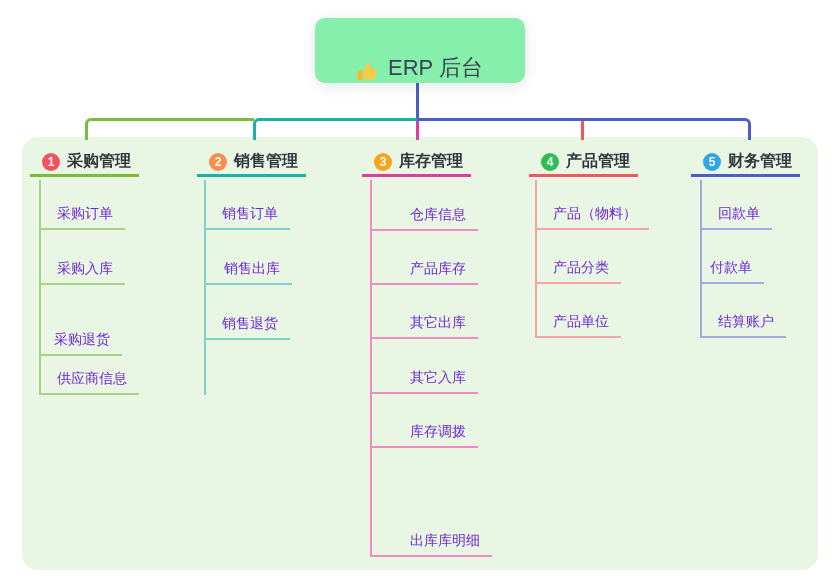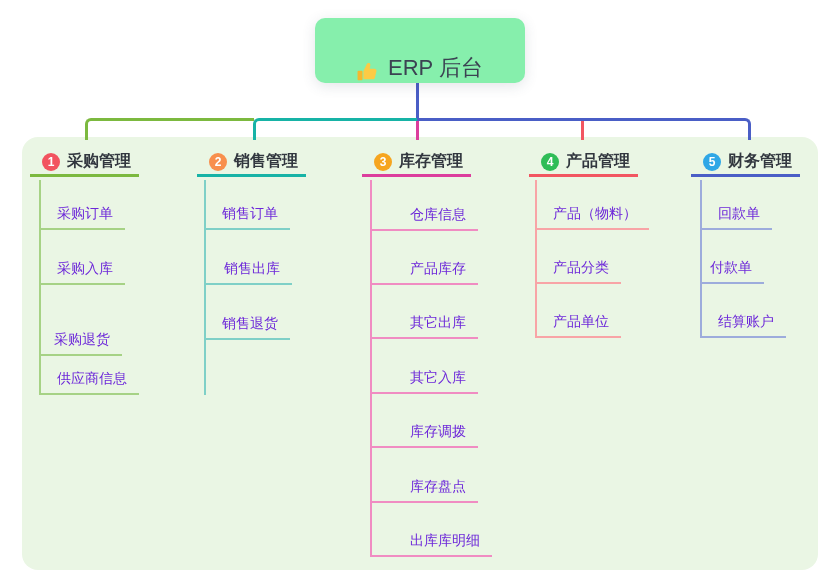--- a/index.html
+++ b/index.html
@@ -107,21 +107,20 @@
   <div class="bhead h3">
     <span class="badge bg3">3</span>
     <span>库存管理</span>
   </div>
   <div class="trunk t3"></div>
   <div class="leaf lc3" style="top:203px;">仓库信息</div>
   <div class="leaf lc3" style="top:257px;">产品库存</div>
   <div class="leaf lc3" style="top:311px;">其它出库</div>
   <div class="leaf lc3" style="top:366px;">其它入库</div>
   <div class="leaf lc3" style="top:420px;">库存调拨</div>
-  <div class="leaf lc3" style="top:475px;">库存盘点</div>
   <div class="leaf lc3" style="top:529px;">出库库明细</div>
 
   <div class="bhead h4">
     <span class="badge bg4">4</span>
     <span>产品管理</span>
   </div>
   <div class="trunk t4"></div>
   <div class="leaf lc4" style="top:202px;">产品（物料）</div>
   <div class="leaf lc4" style="top:256px;">产品分类</div>
   <div class="leaf lc4" style="top:310px;">产品单位</div>

